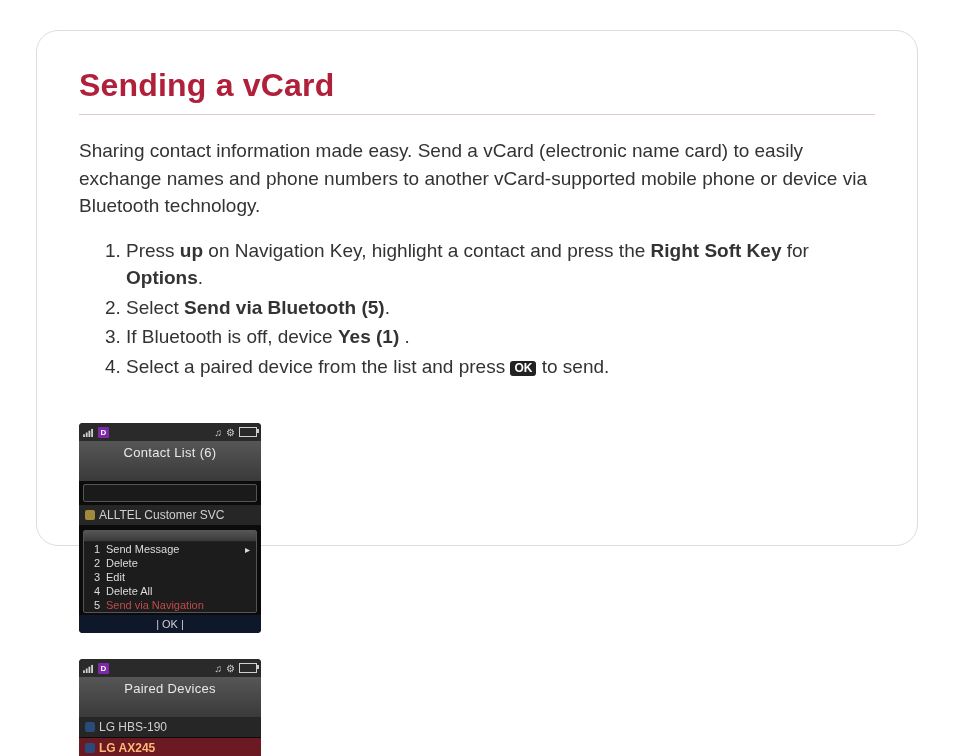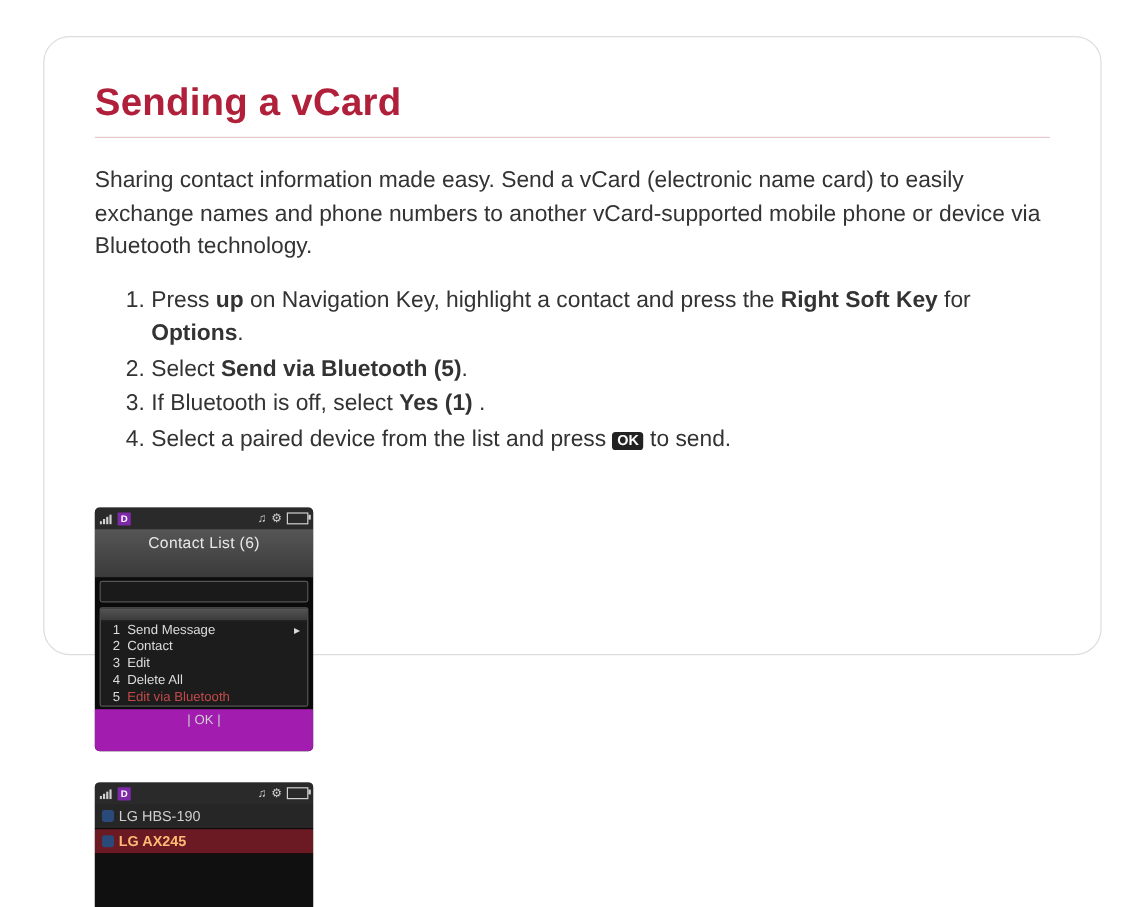--- a/index.html
+++ b/index.html
@@ -153,26 +153,26 @@
     padding: 1px 6px;
     display:flex;
     align-items:center;
     gap:6px;
   }
   .mi-num { width:10px; text-align:right; color:#dcdcdc; }
   .ph-menu-item.sel { color: #c14a4a; }
   .mi-arrow { margin-left:auto; color:#dcdcdc; font-size:10px; }
 
   .ph-softbar {
-    background: #a21caf;
+    background: #0f172a;
     color: #cfcfcf;
     font-size: 11px;
     display:flex;
     justify-content: space-between;
-    padding: 3px 4px 20px 4px;
+    padding: 3px 4px 3px 4px;
   }
   .ph-softbar .center { flex:1; text-align:center; }
 
   .ph-body-fill { background:#101010; height:60px; }
 
   .progress-box {
     margin: 6px 6px 4px 6px;
     border:1px solid #555;
     border-radius:2px;
     background:#222;
@@ -206,21 +206,21 @@
         <p class="intro">Sharing contact information made easy. Send a vCard (electronic name card) to easily exchange names and phone numbers to another vCard-supported mobile phone or device via Bluetooth technology.</p>
 
         <ol class="steps">
           <li>
             <span>Press </span><strong>up</strong><span> on Navigation Key, highlight a contact and press the </span><strong>Right Soft Key</strong><span> for </span><strong>Options</strong><span>.</span>
           </li>
           <li>
             <span>Select </span><strong>Send via Bluetooth (5)</strong><span>.</span>
           </li>
           <li>
-            <span>If Bluetooth is off, select </span><strong>Yes (1)</strong><span> .</span>
+            <span>If Bluetooth is off, device </span><strong>Yes (1)</strong><span> .</span>
           </li>
           <li>
             <span>Select a paired device from the list and press </span><span class="ok-badge">OK</span><span> to send.</span>
           </li>
         </ol>
       </div>
 
       <div class="phone-col">
 
         <div class="phone">
@@ -235,42 +235,46 @@
               <span class="d-icon">D</span>
             </div>
             <div class="sbar-right">
               <span class="note-icon"></span>
               <span class="cog-icon"></span>
               <span class="batt"><span class="batt-fill"></span></span>
             </div>
           </div>
           <div class="ph-header">Contact List (6)</div>
           <div class="ph-search"></div>
+          <div class="ph-row">
+            <span class="ct-icon"></span>
+            <span>ALLTEL Customer SVC</span>
+          </div>
           <div class="ph-menu">
             <div class="ph-menu-top"></div>
             <div class="ph-menu-item">
                 <span class="mi-num">1</span>
                 <span>Send Message</span>
                 <span class="mi-arrow">▸</span>
               </div>
             <div class="ph-menu-item">
                 <span class="mi-num">2</span>
-                <span>Contact</span>
+                <span>Delete</span>
               </div>
             <div class="ph-menu-item">
                 <span class="mi-num">3</span>
                 <span>Edit</span>
               </div>
             <div class="ph-menu-item">
                 <span class="mi-num">4</span>
                 <span>Delete All</span>
               </div>
             <div class="ph-menu-item sel">
                 <span class="mi-num">5</span>
-                <span>Edit via Bluetooth</span>
+                <span>Send via Navigation</span>
               </div>
           </div>
           <div class="ph-softbar">
             <span></span>
             <span class="center">| <span>OK</span> |</span>
             <span></span>
           </div>
         </div>
 
         <div class="phone">
@@ -283,20 +287,21 @@
                   <rect x="9" y="1" width="2" height="9"></rect>
                 </svg>
               <span class="d-icon">D</span>
             </div>
             <div class="sbar-right">
               <span class="note-icon"></span>
               <span class="cog-icon"></span>
               <span class="batt"><span class="batt-fill"></span></span>
             </div>
           </div>
+          <div class="ph-header">Paired Devices</div>
           <div class="ph-row">
             <span class="dev-icon"></span>
             <span>LG HBS-190</span>
           </div>
           <div class="ph-row highlight">
             <span class="dev-icon"></span>
             <span>LG AX245</span>
           </div>
           <div class="ph-body-fill"></div>
         </div>

